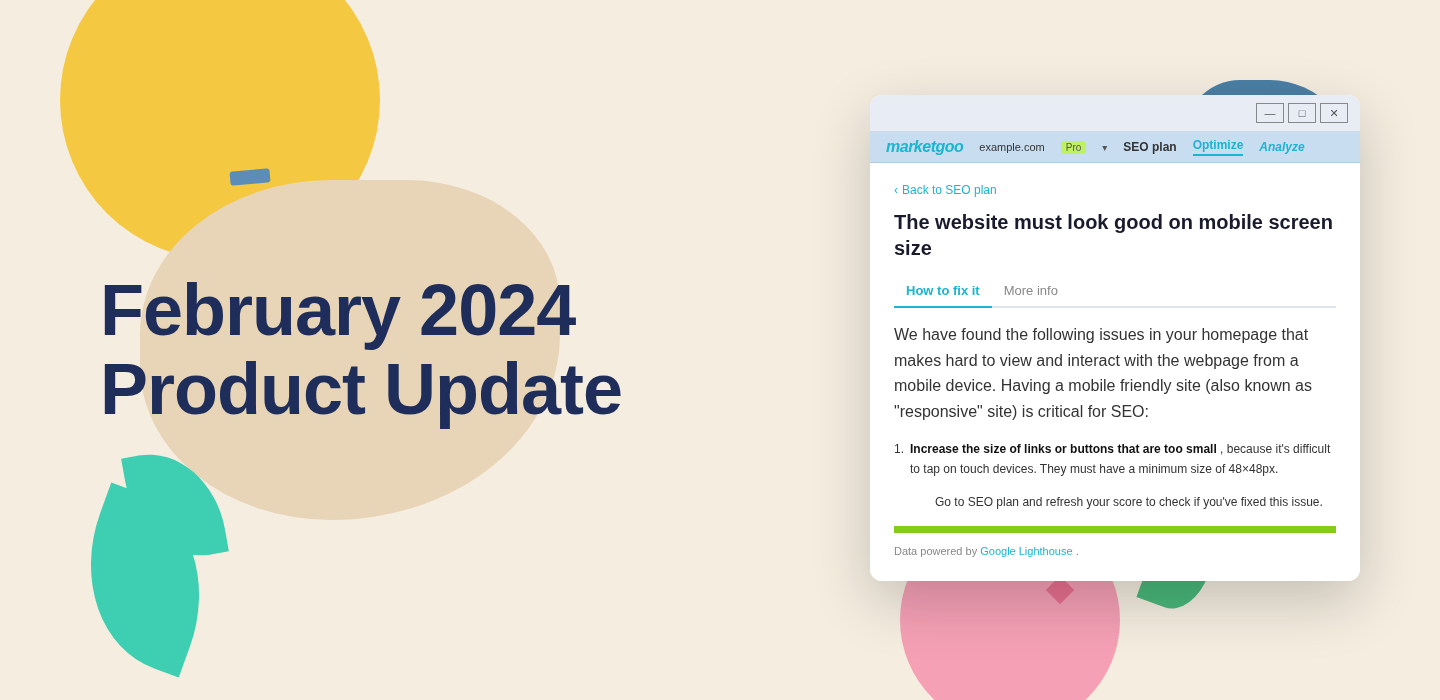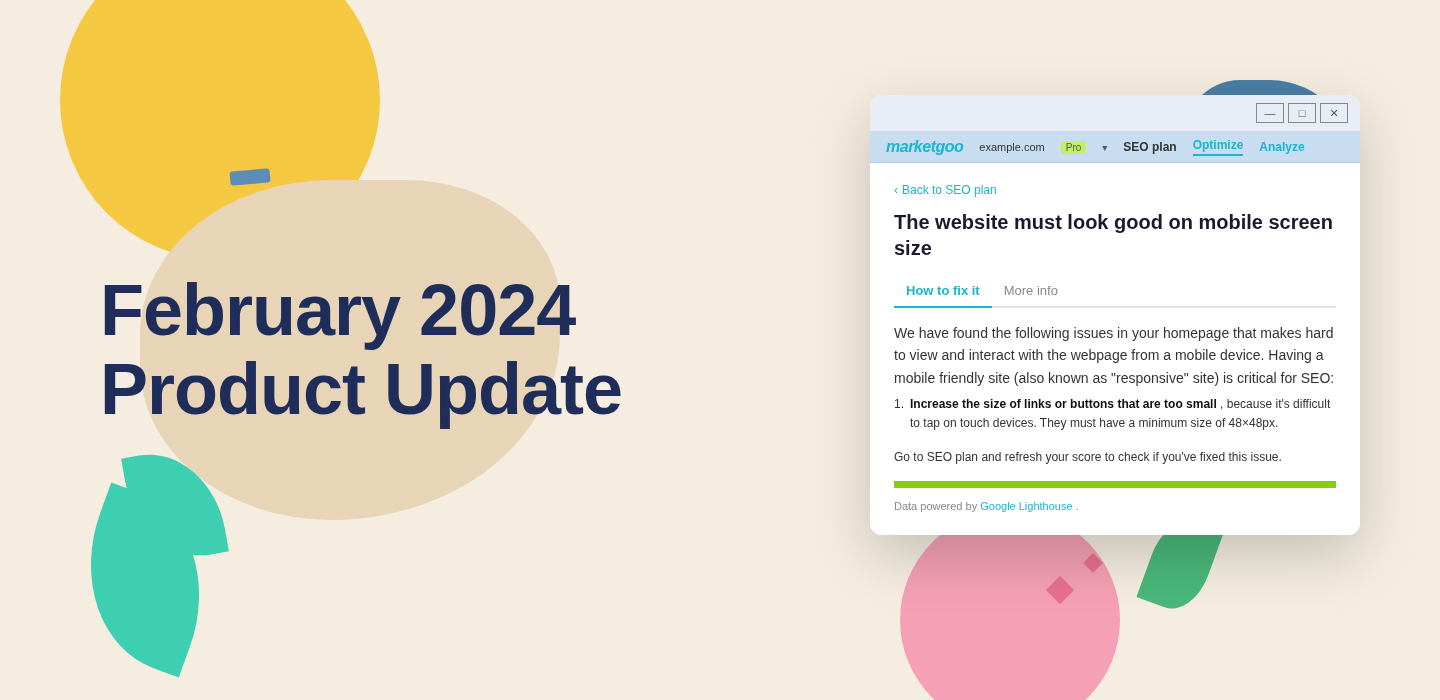--- a/index.html
+++ b/index.html
@@ -236,20 +236,21 @@
     }
 
     .nav-link.active-optimize {
       color: #1ab5d0;
       border-bottom: 2px solid #1ab5d0;
       padding-bottom: 2px;
     }
 
     .nav-link.active-analyze {
       color: #1ab5d0;
+      font-style: italic;
     }
 
     
     .browser-content {
       padding: 20px 24px 20px;
       background: #fff;
     }
 
     .back-link {
       display: flex;
@@ -301,24 +302,24 @@
       position: absolute;
       bottom: -2px;
       left: 0;
       right: 0;
       height: 2px;
       background: #1ab5d0;
     }
 
     
     .content-intro {
-      font-size: 14px;
+      font-size: 16px;
       color: #333;
       line-height: 1.6;
-      margin-bottom: 6px;
+      margin-bottom: 16px;
     }
 
     .content-list {
       list-style: none;
       margin-bottom: 14px;
     }
 
     .content-list li {
       font-size: 12px;
       color: #333;
@@ -339,20 +340,21 @@
     .content-list li strong {
       font-weight: 700;
       color: #111;
     }
 
     .go-to-plan {
       font-size: 12px;
       color: #333;
       line-height: 1.6;
       margin-bottom: 14px;
+      margin-left: 41px;
     }
 
     .footer-note {
       font-size: 11px;
       color: #888;
       line-height: 1.6;
       border-top: 7px solid #84cc16;
       padding-top: 10px;
     }
 

